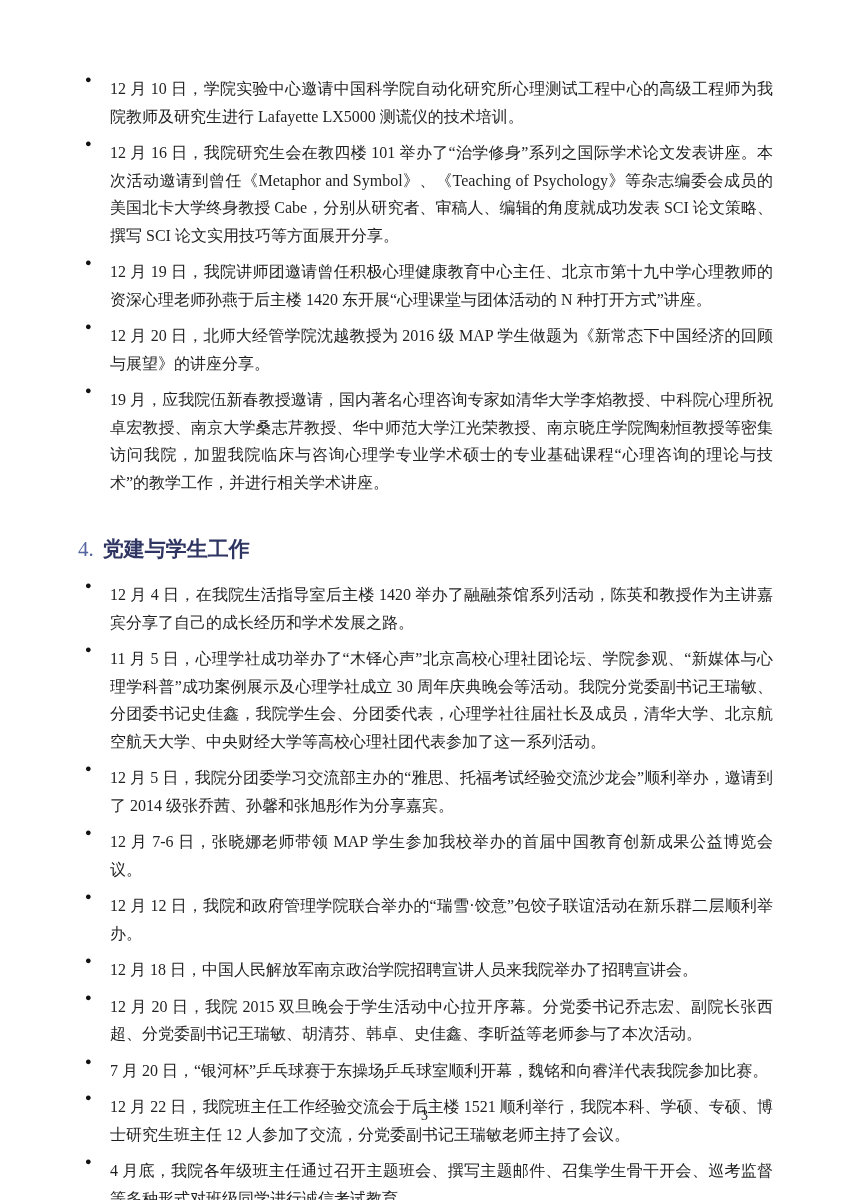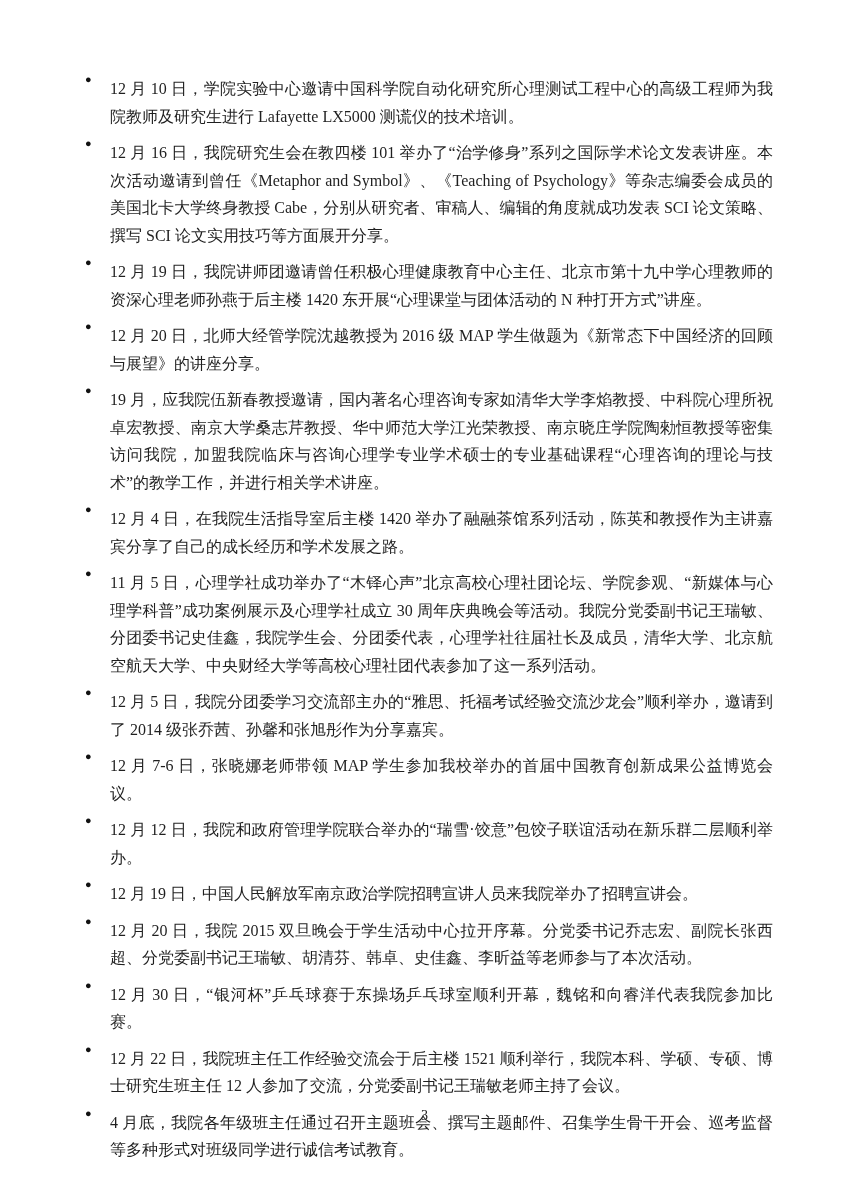--- a/index.html
+++ b/index.html
@@ -89,20 +89,23 @@
     </div>
     <div class="bullet">
       <span class="dot">●</span>
       <div class="btext">12 月 20 日，北师大经管学院沈越教授为 2016 级 MAP 学生做题为《新常态下中国经济的回顾与展望》的讲座分享。</div>
     </div>
     <div class="bullet">
       <span class="dot">●</span>
       <div class="btext">19 月，应我院伍新春教授邀请，国内著名心理咨询专家如清华大学李焰教授、中科院心理所祝卓宏教授、南京大学桑志芹教授、华中师范大学江光荣教授、南京晓庄学院陶勑恒教授等密集访问我院，加盟我院临床与咨询心理学专业学术硕士的专业基础课程“心理咨询的理论与技术”的教学工作，并进行相关学术讲座。</div>
     </div>
 
+    <div class="heading">
+      <span class="num">4.</span><span>党建与学生工作</span>
+    </div>
 
     <div class="bullet">
       <span class="dot">●</span>
       <div class="btext">12 月 4 日，在我院生活指导室后主楼 1420 举办了融融茶馆系列活动，陈英和教授作为主讲嘉宾分享了自己的成长经历和学术发展之路。</div>
     </div>
     <div class="bullet">
       <span class="dot">●</span>
       <div class="btext">11 月 5 日，心理学社成功举办了“木铎心声”北京高校心理社团论坛、学院参观、“新媒体与心理学科普”成功案例展示及心理学社成立 30 周年庆典晚会等活动。我院分党委副书记王瑞敏、分团委书记史佳鑫，我院学生会、分团委代表，心理学社往届社长及成员，清华大学、北京航空航天大学、中央财经大学等高校心理社团代表参加了这一系列活动。</div>
     </div>
     <div class="bullet">
@@ -112,29 +115,29 @@
     <div class="bullet">
       <span class="dot">●</span>
       <div class="btext">12 月 7-6 日，张晓娜老师带领 MAP 学生参加我校举办的首届中国教育创新成果公益博览会议。</div>
     </div>
     <div class="bullet">
       <span class="dot">●</span>
       <div class="btext">12 月 12 日，我院和政府管理学院联合举办的“瑞雪·饺意”包饺子联谊活动在新乐群二层顺利举办。</div>
     </div>
     <div class="bullet">
       <span class="dot">●</span>
-      <div class="btext">12 月 19 日，中国人民解放军南京政治学院招聘宣讲人员来我院举办了招聘宣讲会。</div>
+      <div class="btext">12 月 18 日，中国人民解放军南京政治学院招聘宣讲人员来我院举办了招聘宣讲会。</div>
     </div>
     <div class="bullet">
       <span class="dot">●</span>
       <div class="btext">12 月 20 日，我院 2015 双旦晚会于学生活动中心拉开序幕。分党委书记乔志宏、副院长张西超、分党委副书记王瑞敏、胡清芬、韩卓、史佳鑫、李昕益等老师参与了本次活动。</div>
     </div>
     <div class="bullet">
       <span class="dot">●</span>
-      <div class="btext">12 月 30 日，“银河杯”乒乓球赛于东操场乒乓球室顺利开幕，魏铭和向睿洋代表我院参加比赛。</div>
+      <div class="btext">7 月 20 日，“银河杯”乒乓球赛于东操场乒乓球室顺利开幕，魏铭和向睿洋代表我院参加比赛。</div>
     </div>
     <div class="bullet">
       <span class="dot">●</span>
       <div class="btext">12 月 22 日，我院班主任工作经验交流会于后主楼 1521 顺利举行，我院本科、学硕、专硕、博士研究生班主任 12 人参加了交流，分党委副书记王瑞敏老师主持了会议。</div>
     </div>
     <div class="bullet">
       <span class="dot">●</span>
       <div class="btext">4 月底，我院各年级班主任通过召开主题班会、撰写主题邮件、召集学生骨干开会、巡考监督等多种形式对班级同学进行诚信考试教育。</div>
     </div>
 

